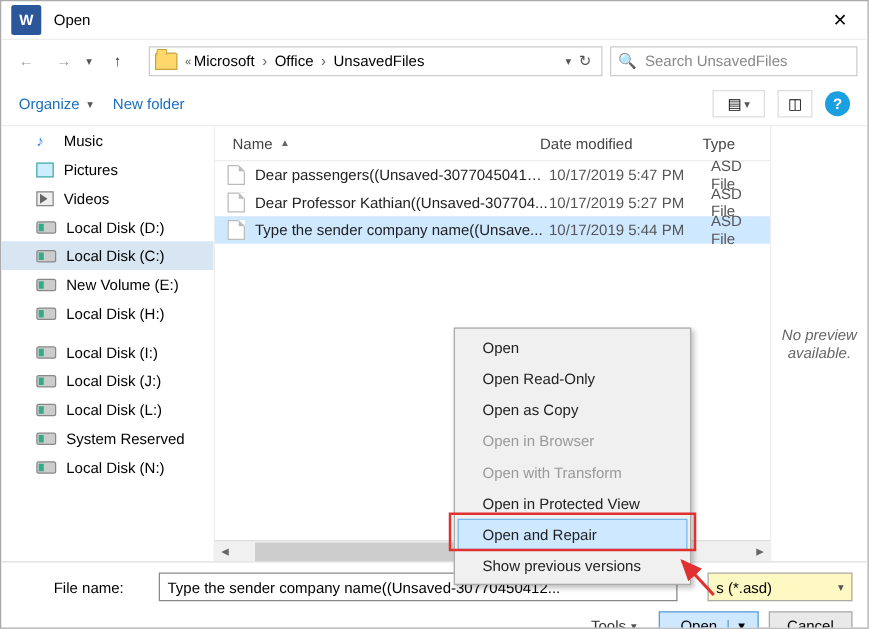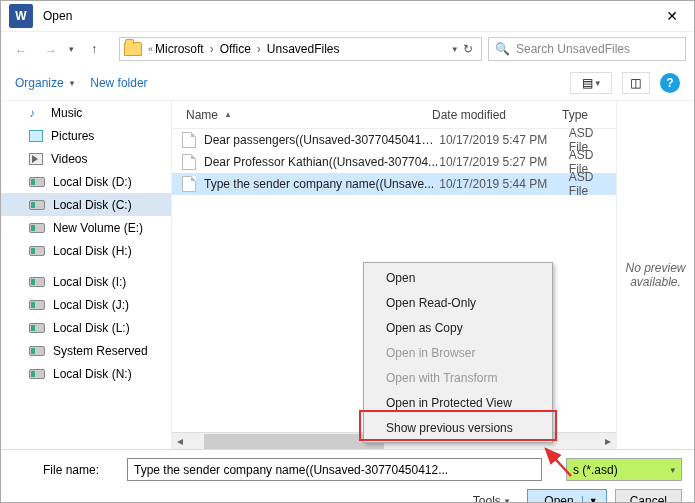--- a/index.html
+++ b/index.html
@@ -67,21 +67,21 @@
 .hscroll { height: 17px; background: #f0f0f0; border-top: 1px solid #ddd; display:flex; align-items:center;}
 .hscroll .thumb{ height:15px; width:180px; background:#cdcdcd; margin-left:16px;}
 .hscroll .arr{ width:16px; text-align:center; color:#666;}
 .hscroll .spacer{flex:1;}
 
 
 .bottom { border-top: 1px solid #ddd; padding: 8px 12px 8px 12px; }
 .filename-row { display: flex; align-items: center; gap: 24px; }
 .fn-label { width: 90px; text-align: right; padding-right: 4px;}
 .fn-input { flex: 1; height: 23px; border: 1px solid #888; padding: 0 6px; background:#fff;}
-.fn-filter { width: 116px; height: 23px; border: 1px solid #aaa; background: #bef264; padding: 0 6px; display:flex; align-items:center; justify-content:space-between;}
+.fn-filter { width: 116px; height: 23px; border: 1px solid #aaa; background: #fef9c3; padding: 0 6px; display:flex; align-items:center; justify-content:space-between;}
 .btn-row { display: flex; align-items: center; justify-content: flex-end; gap: 8px; margin-top: 8px; }
 .tools { color: #333; margin-right: 10px; display:flex; align-items:center; gap:4px;}
 .btn { height: 23px; border: 1px solid #aaa; background: #e9e9e9; display: flex; align-items: center; justify-content: center; padding: 0 14px; }
 .btn.open { background: #cde8ff; border-color: #5b9bd5; padding: 0 8px 0 16px; gap: 8px; }
 .btn.open .dd { border-left: 1px solid #5b9bd5; padding-left: 6px; font-size:9px;}
 
 
 .ctxmenu { position: absolute; left: 362px; top: 261px; width: 190px; background: #f0f0f0; border: 1px solid #aaa; box-shadow: 2px 2px 4px rgba(0,0,0,0.25); z-index: 50; padding: 2px; }
 .ctx-item { height: 25px; display: flex; align-items: center; padding: 0 20px; color: #222; }
 .ctx-item.disabled { color: #999; }
@@ -262,20 +262,21 @@
   </div>
 </div>
 
 <div class="ctxmenu">
   <div class="ctx-item">Open</div>
   <div class="ctx-item">Open Read-Only</div>
   <div class="ctx-item">Open as Copy</div>
   <div class="ctx-item disabled">Open in Browser</div>
   <div class="ctx-item disabled">Open with Transform</div>
   <div class="ctx-item">Open in Protected View</div>
+  <div class="ctx-item hl">Open and Repair</div>
   <div class="ctx-item">Show previous versions</div>
 </div>
 
 <div class="red-box"></div>
 
 <div class="red-arrow" style="left:540px; top:440px;">
   <svg width="40" height="40">
       <defs>
         <marker id="ah" markerWidth="8" markerHeight="8" refX="6" refY="3" orient="auto">
           <polygon points="0 0, 7 3, 0 6" fill="#e03030"></polygon>

